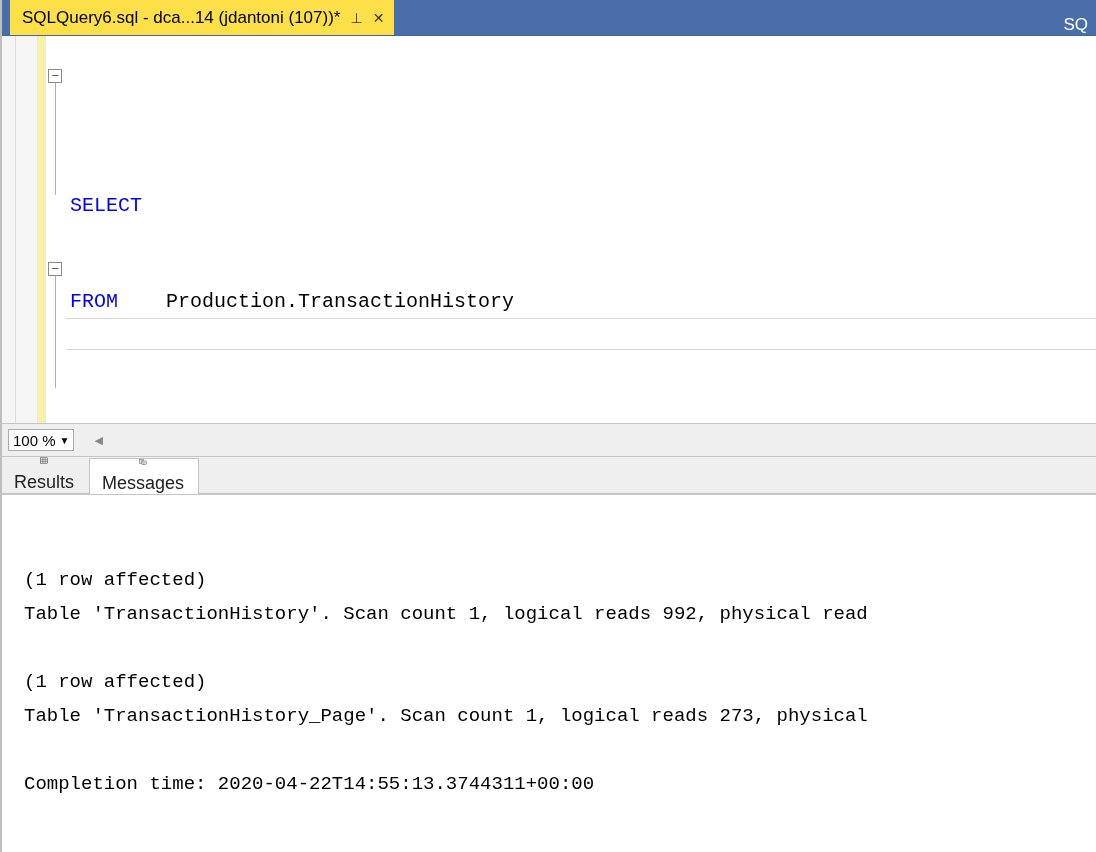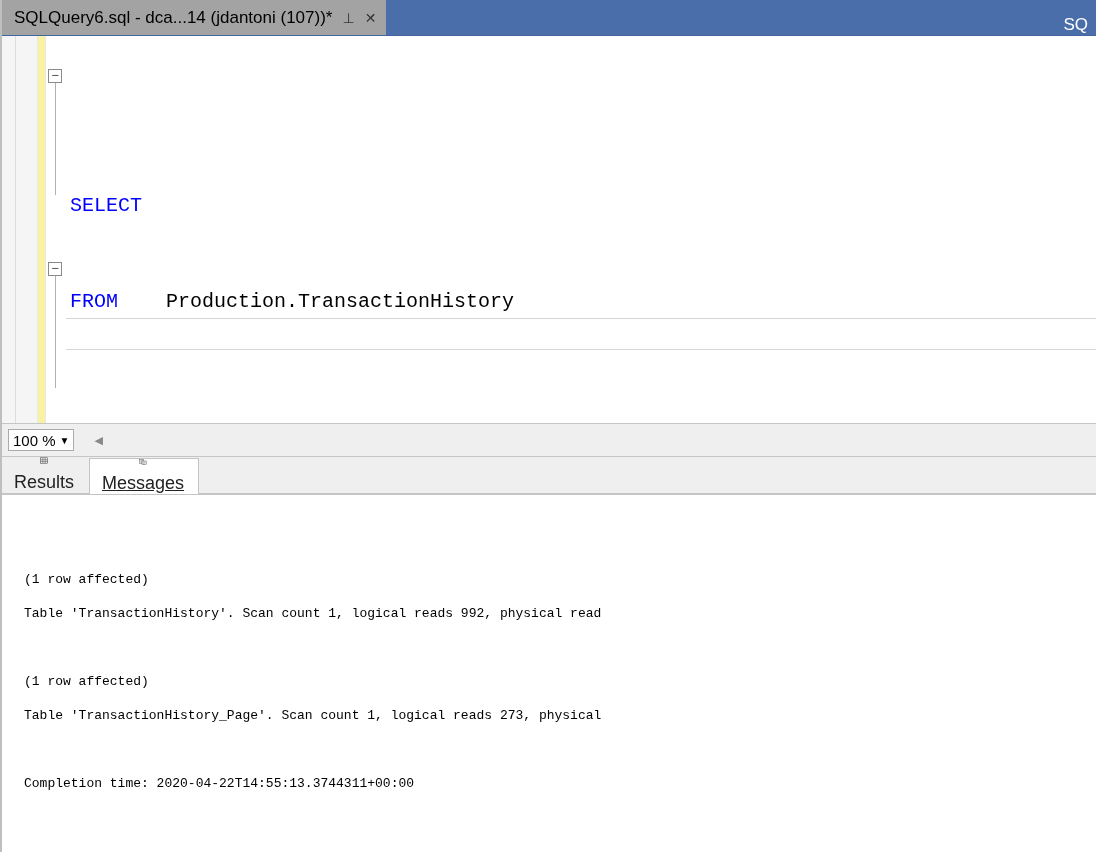--- a/index.html
+++ b/index.html
@@ -22,22 +22,23 @@
     white-space: nowrap;
     overflow: hidden;
   }
   .tab {
     display: flex; align-items: center; gap: 10px;
     padding: 0 10px 0 12px;
     cursor: pointer;
     color: #ffffff;
   }
   .tab.active {
-    background: #a3a3a3;
+    background: #fde047;
     color: #000000;
+    margin-left: 8px;
   }
   .tab-title { }
   .tab-pin, .tab-close {
     font-family: "Segoe UI Symbol", sans-serif;
     font-size: 14px;
     color: #555;
   }
   .tab.active .tab-pin, .tab.active .tab-close { color: #333; }
   .tab-spacer { flex: 1; }
   .tab-overflow { color: #fff; padding: 0 8px; display:flex; align-items:flex-end;}
@@ -145,29 +146,29 @@
     color: #222;
     cursor: pointer;
     border-right: 1px solid transparent;
     flex-direction: column;
   }
   .ptab.active {
     background: #ffffff;
     border-top: 1px solid #c5c5c5;
     border-left: 1px solid #c5c5c5;
     border-right: 1px solid #c5c5c5;
-    position: relative; top: 1px; text-decoration: underline;
+    position: relative; top: 1px;
   }
   .ptab svg { width: 20px; height: 18px; }
   
   .messages-panel {
     flex: 1;
     background: #fff;
     font-family: Consolas, "Courier New", monospace;
-    font-size: 13px;
+    font-size: 19px;
     line-height: 34px;
     padding: 34px 0 0 22px;
     white-space: pre;
     color: #000;
     overflow: hidden;
   }
 </style>
 </head>
 <body>
 

